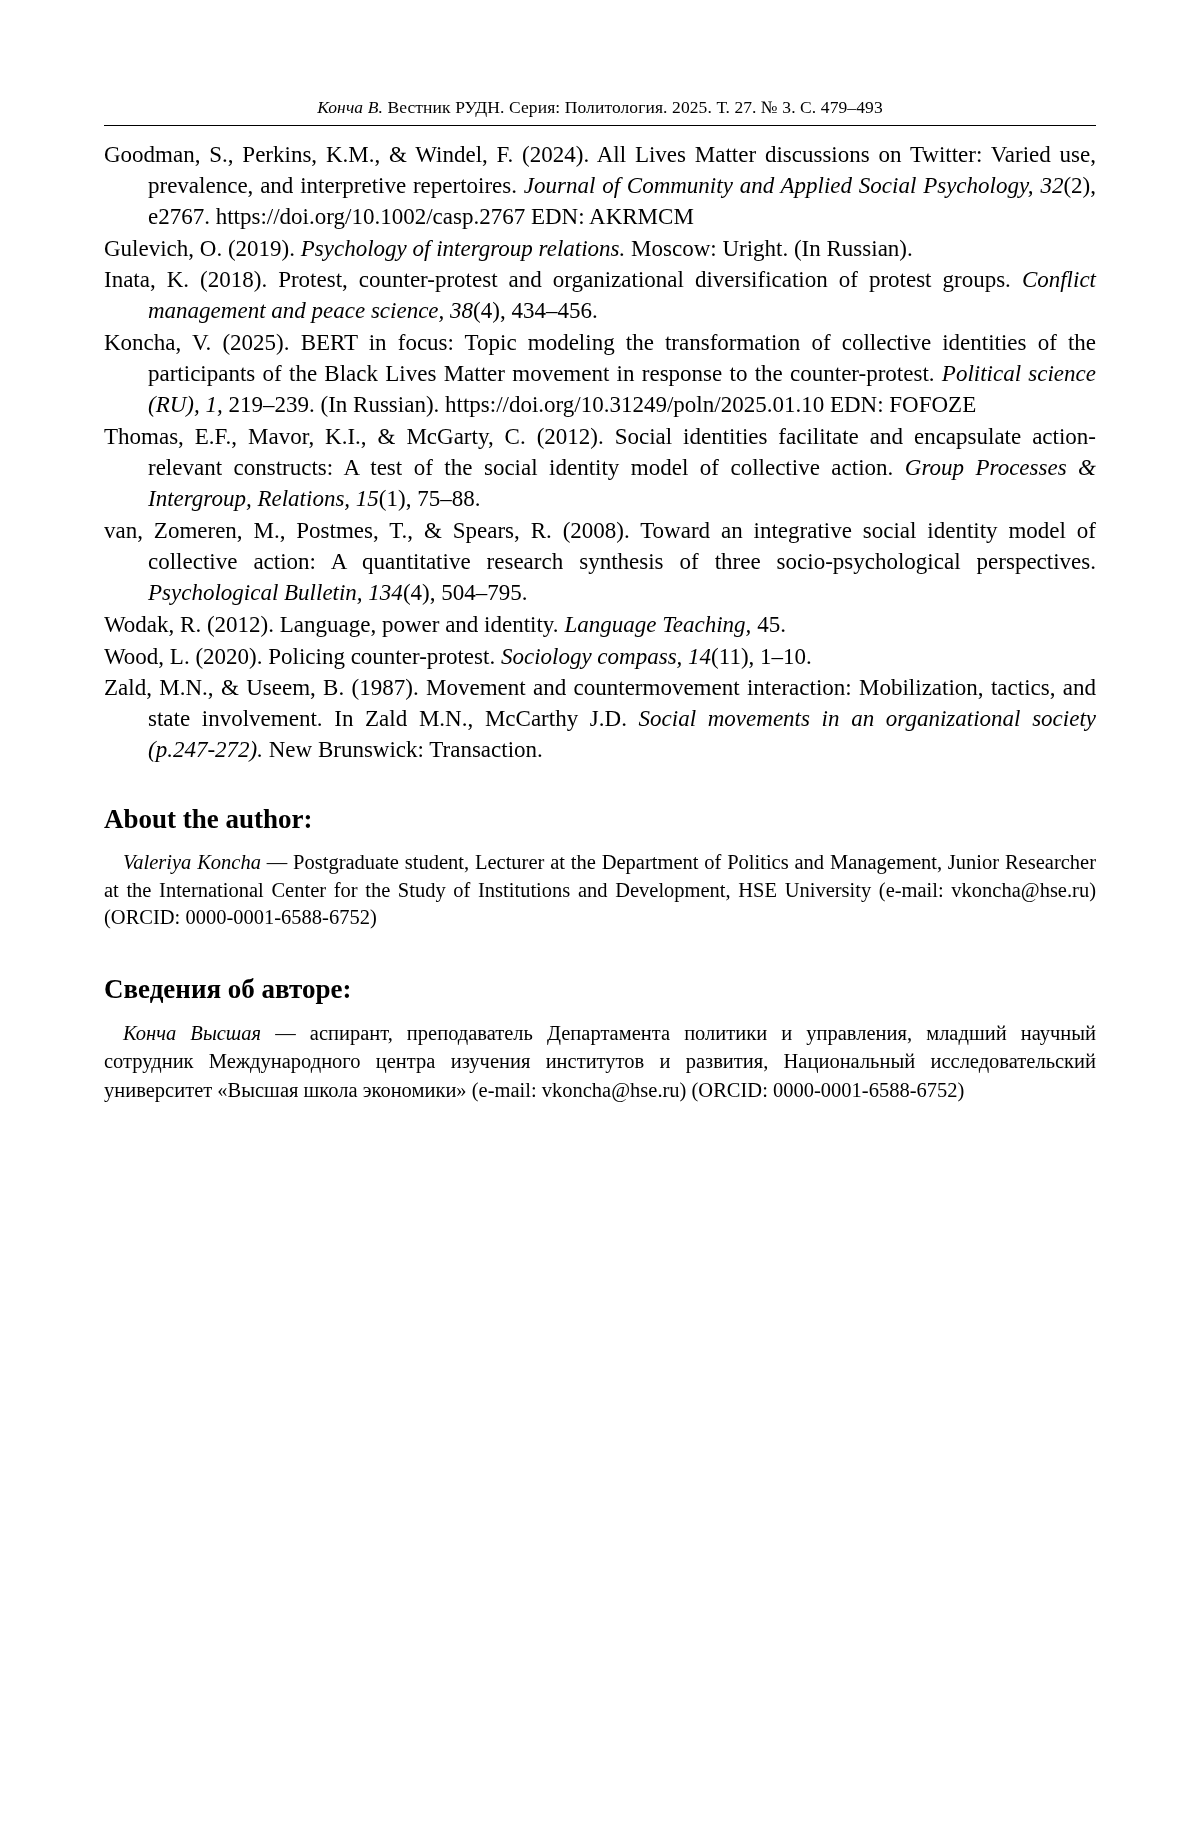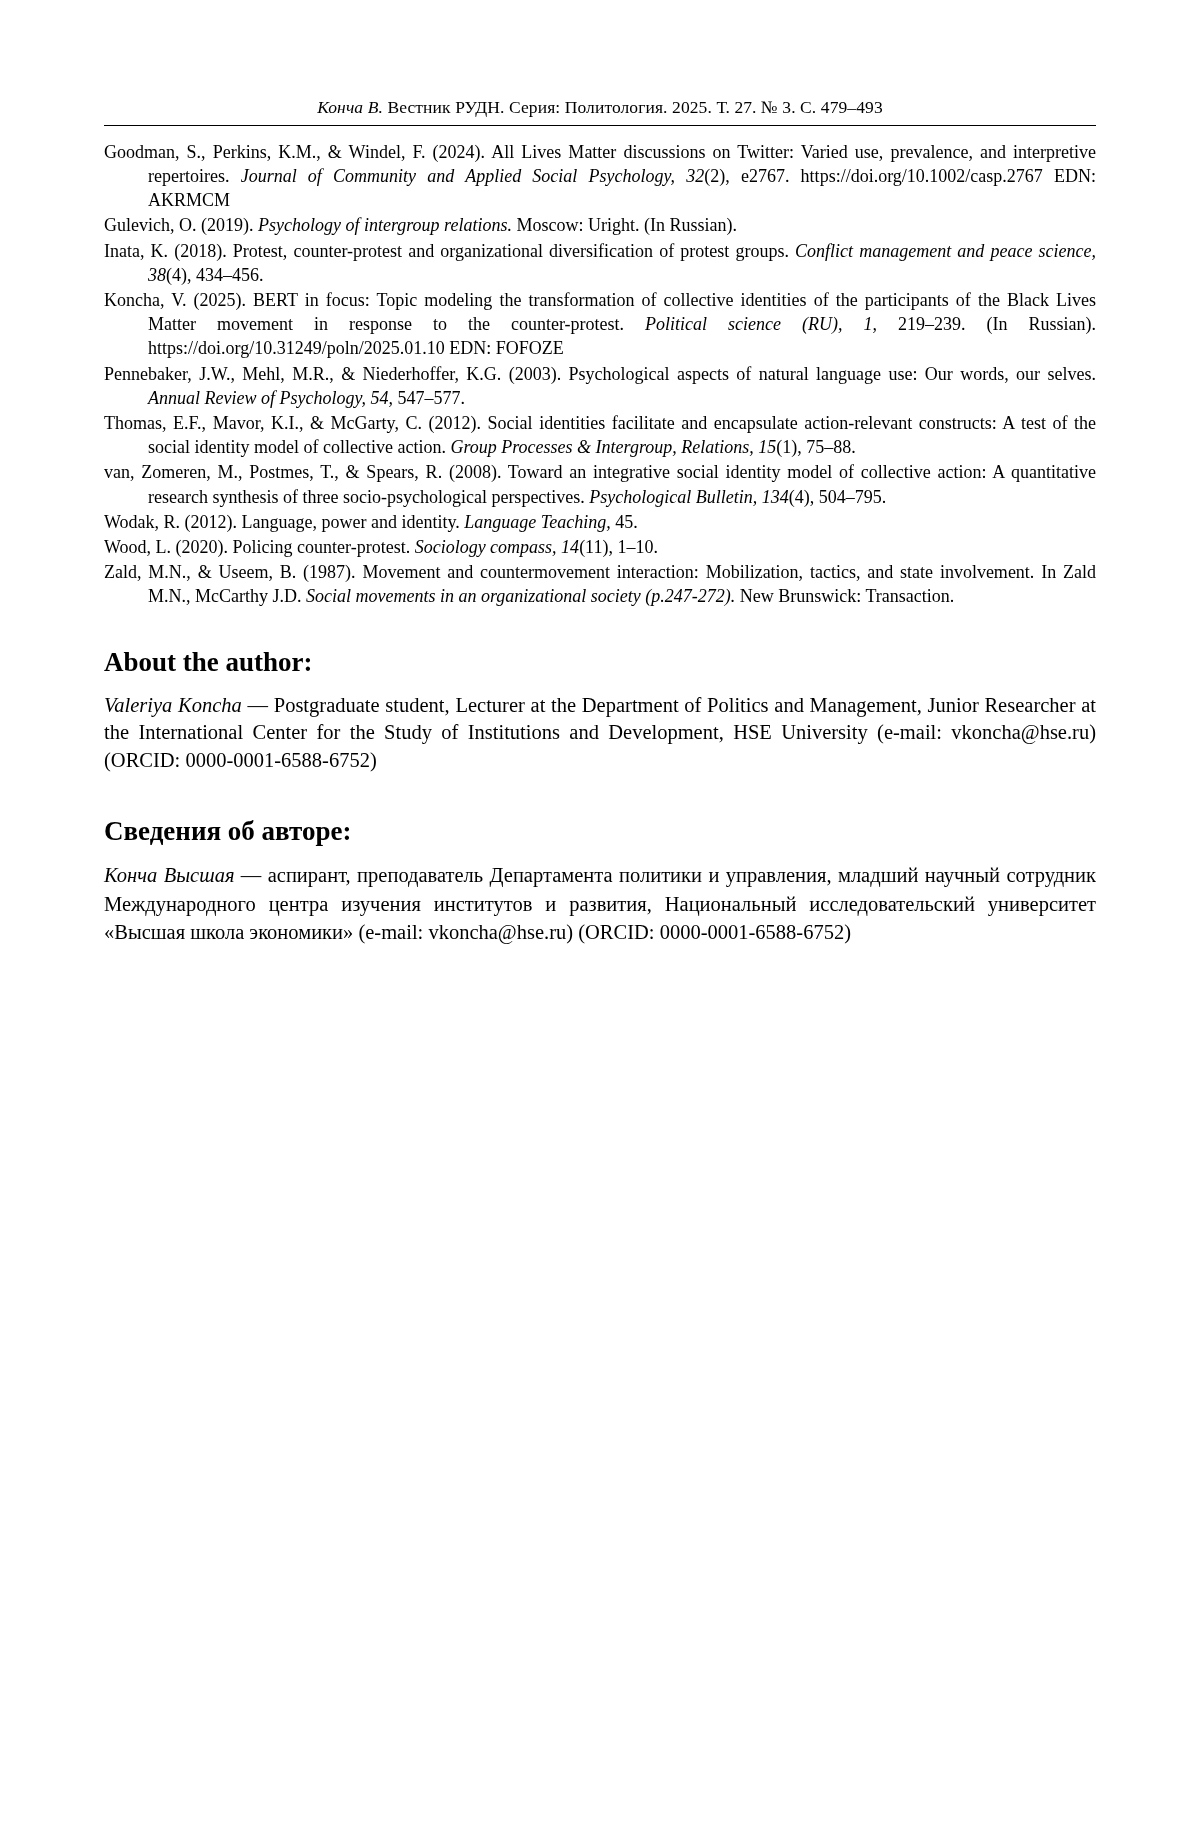--- a/index.html
+++ b/index.html
@@ -34,21 +34,21 @@
     border: 0;
     border-top: 1.6px solid #000;
     margin: 6px 0 14px 0;
   }
   .ref-list {
     margin: 0;
     padding: 0;
     list-style: none;
   }
   .ref {
-    font-size: 18px;
+    font-size: 23px;
     line-height: 1.345;
     text-align: justify;
     text-justify: inter-word;
     padding-left: 44px;
     text-indent: -44px;
     margin: 0 0 1px 0;
   }
   .ref i, .ital {
     font-style: italic;
   }
@@ -63,38 +63,38 @@
   .author-block {
     font-size: 20.5px;
     line-height: 1.34;
     text-align: justify;
   }
   .author-block.ru {
     line-height: 1.4;
   }
   .author-name {
     font-style: italic;
+    margin-left: 19px;
   }
 </style>
 </head>
 <body>
 
 <div class="page">
 
   <div class="running-head">
     <span class="ital">Конча В.</span><span> Вестник РУДН. Серия: Политология. 2025. Т. 27. № 3. С. 479–493</span>
   </div>
   <hr class="rule">
 
   <ul class="ref-list">
       <li class="ref"><span>Goodman, S., Perkins, K.M., &amp; Windel, F. (2024). All Lives Matter discussions on Twitter: Varied use, prevalence, and interpretive repertoires. </span><span class="ital">Journal of Community and Applied Social Psychology, 32</span><span>(2), e2767. https://doi.org/10.1002/casp.2767 EDN: AKRMCM</span></li>
       <li class="ref"><span>Gulevich, O. (2019). </span><span class="ital">Psychology of intergroup relations.</span><span> Moscow: Uright. (In Russian).</span></li>
       <li class="ref"><span>Inata, K. (2018). Protest, counter-protest and organizational diversification of protest groups. </span><span class="ital">Conflict management and peace science, 38</span><span>(4), 434–456.</span></li>
       <li class="ref"><span>Koncha, V. (2025). BERT in focus: Topic modeling the transformation of collective identities of the participants of the Black Lives Matter movement in response to the counter-protest. </span><span class="ital">Political science (RU), 1,</span><span> 219–239. (In Russian). https://doi.org/10.31249/poln/2025.01.10 EDN: FOFOZE</span></li>
-      <li class="ref"><span>Pennebaker, J.W., Mehl, M.R., &amp; Niederhoffer, K.G. (2003). Psychological aspects of natural language use: Our words, our selves. </span><span class="ital">Annual Review of Psychology, 54,</span><span> 547–577.</span></li>
       <li class="ref"><span>Thomas, E.F., Mavor, K.I., &amp; McGarty, C. (2012). Social identities facilitate and encapsulate action-relevant constructs: A test of the social identity model of collective action. </span><span class="ital">Group Processes &amp; Intergroup, Relations, 15</span><span>(1), 75–88.</span></li>
       <li class="ref"><span>van, Zomeren, M., Postmes, T., &amp; Spears, R. (2008). Toward an integrative social identity model of collective action: A quantitative research synthesis of three socio-psychological perspectives. </span><span class="ital">Psychological Bulletin, 134</span><span>(4), 504–795.</span></li>
       <li class="ref"><span>Wodak, R. (2012). Language, power and identity. </span><span class="ital">Language Teaching,</span><span> 45.</span></li>
       <li class="ref"><span>Wood, L. (2020). Policing counter-protest. </span><span class="ital">Sociology compass, 14</span><span>(11), 1–10.</span></li>
       <li class="ref"><span>Zald, M.N., &amp; Useem, B. (1987). Movement and countermovement interaction: Mobilization, tactics, and state involvement. In Zald M.N., McCarthy J.D. </span><span class="ital">Social movements in an organizational society (p.247-272).</span><span> New Brunswick: Transaction.</span></li>
     </ul>
 
   <div class="section-head">About the author:</div>
   <div class="author-block">
     <span class="author-name">Valeriya Koncha</span><span> — Postgraduate student, Lecturer at the Department of Politics and Management, Junior Researcher at the International Center for the Study of Institutions and Development, HSE University (e-mail: vkoncha@hse.ru) (ORCID: 0000-0001-6588-6752)</span>

